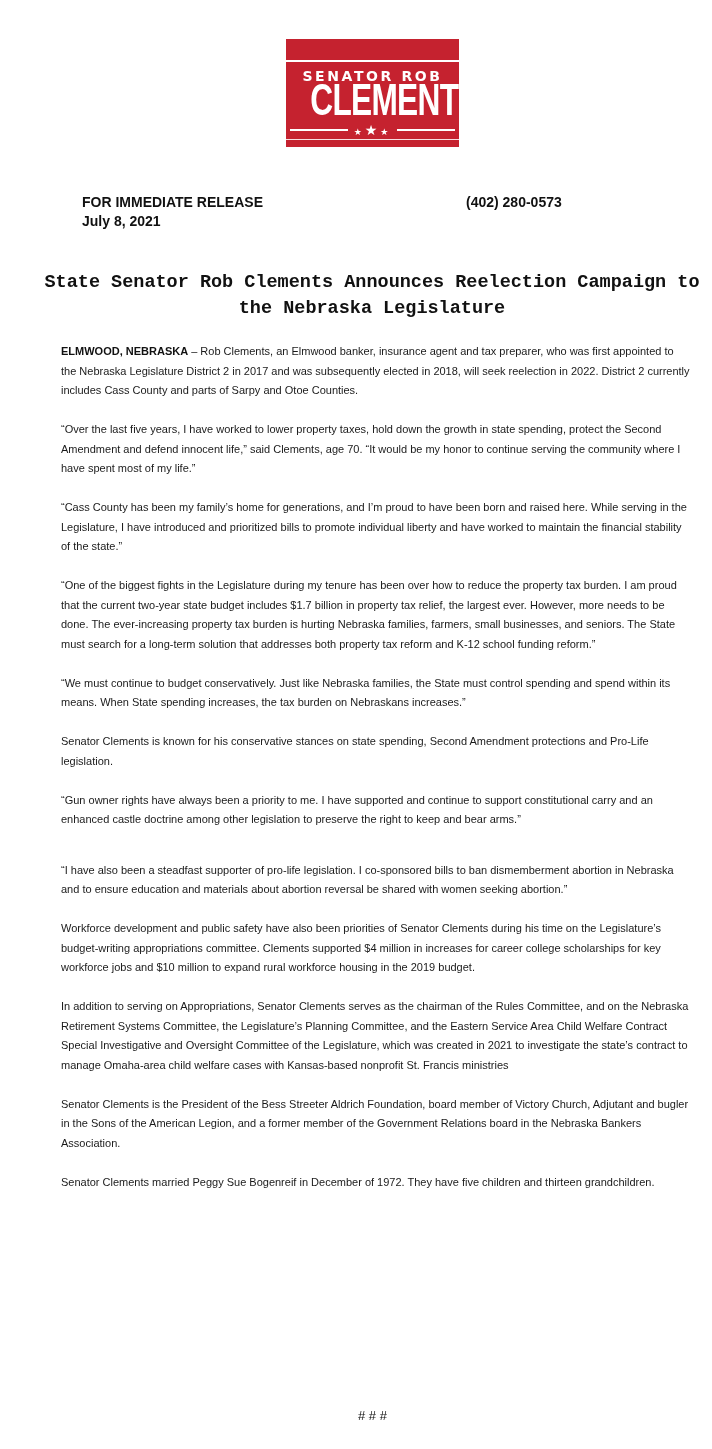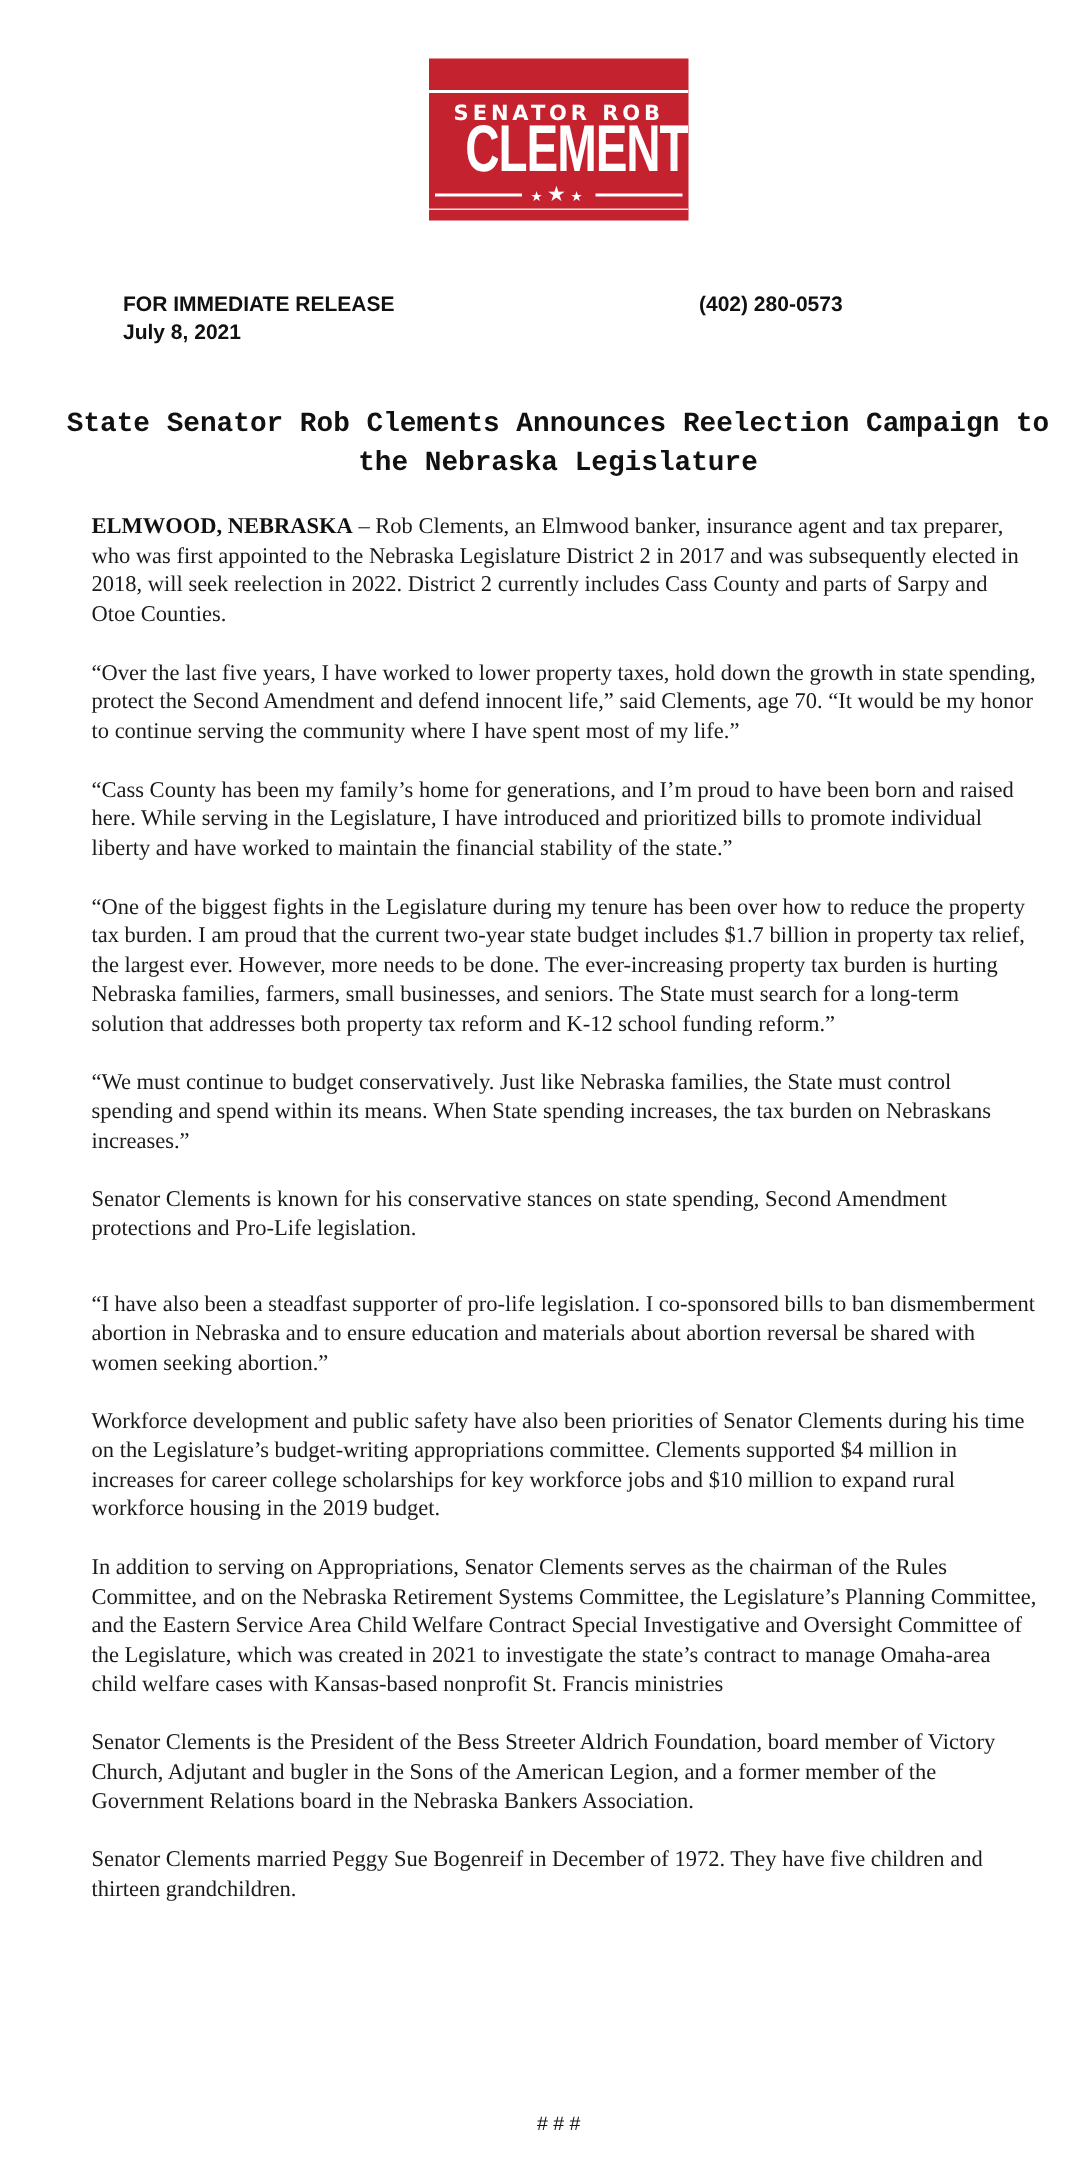--- a/index.html
+++ b/index.html
@@ -120,22 +120,22 @@
       font-size: 18.5px;
       line-height: 26px;
       color: #111111;
     }
 
     .body-text {
       position: absolute;
       left: 61px;
       width: 630px;
       top: 342px;
-      font-family: Liberation Serif, serif;
-      font-size: 15px;
+      font-family: Liberation Sans, sans-serif;
+      font-size: 11px;
       line-height: 19.5px;
       color: #1a1a1a;
     }
     .body-text p {
       margin: 0 0 19.5px 0;
     }
     .body-text p.extra-gap {
       margin-top: 31px;
     }
     .body-text .dateline {
@@ -181,20 +181,21 @@
 
 <div class="headline">State Senator Rob Clements Announces Reelection Campaign to the Nebraska Legislature</div>
 
 <div class="body-text">
   <p><span class="dateline">ELMWOOD, NEBRASKA</span><span> – </span><span>Rob Clements, an Elmwood banker, insurance agent and tax preparer, who was first appointed to the Nebraska Legislature District 2 in 2017 and was subsequently elected in 2018, will seek reelection in 2022. District 2 currently includes Cass County and parts of Sarpy and Otoe Counties.</span></p>
   <p>“Over the last five years, I have worked to lower property taxes, hold down the growth in state spending, protect the Second Amendment and defend innocent life,” said Clements, age 70. “It would be my honor to continue serving the community where I have spent most of my life.”</p>
   <p>“Cass County has been my family’s home for generations, and I’m proud to have been born and raised here. While serving in the Legislature, I have introduced and prioritized bills to promote individual liberty and have worked to maintain the financial stability of the state.”</p>
   <p>“One of the biggest fights in the Legislature during my tenure has been over how to reduce the property tax burden. I am proud that the current two-year state budget includes $1.7 billion in property tax relief, the largest ever.  However, more needs to be done. The ever-increasing property tax burden is hurting Nebraska families, farmers, small businesses, and seniors. The State must search for a long-term solution that addresses both property tax reform and K-12 school funding reform.”</p>
   <p>“We must continue to budget conservatively.   Just like Nebraska families, the State must control spending and spend within its means.  When State spending increases, the tax burden on Nebraskans increases.”</p>
   <p>Senator Clements is known for his conservative stances on state spending, Second Amendment protections and Pro-Life legislation.</p>
+  <p>“Gun owner rights have always been a priority to me.  I have supported and continue to support constitutional carry and an enhanced castle doctrine among other legislation to preserve the right to keep and bear arms.”</p>
   <p class="extra-gap">“I have also been a steadfast supporter of pro-life legislation. I co-sponsored bills to ban dismemberment abortion in Nebraska and to ensure education and materials about abortion reversal be shared with women seeking abortion.”</p>
   <p>Workforce development and public safety have also been priorities of Senator Clements during his time on the Legislature’s budget-writing appropriations committee. Clements supported $4 million in increases for career college scholarships for key workforce jobs and $10 million to expand rural workforce housing in the 2019 budget.</p>
   <p>In addition to serving on Appropriations, Senator Clements serves as the chairman of the Rules Committee, and on the Nebraska Retirement Systems Committee, the Legislature’s Planning Committee, and the Eastern Service Area Child Welfare Contract Special Investigative and Oversight Committee of the Legislature, which was created in 2021 to investigate the state’s contract to manage Omaha-area child welfare cases with Kansas-based nonprofit St. Francis ministries</p>
   <p>Senator Clements is the President of the Bess Streeter Aldrich Foundation, board member of Victory Church, Adjutant and bugler in the Sons of the American Legion, and a former member of the Government Relations board in the Nebraska Bankers Association.</p>
   <p>Senator Clements married Peggy Sue Bogenreif in December of 1972. They have five children and thirteen grandchildren.</p>
 </div>
 
 <div class="endmark"># # #</div>
 
 </body></html>

